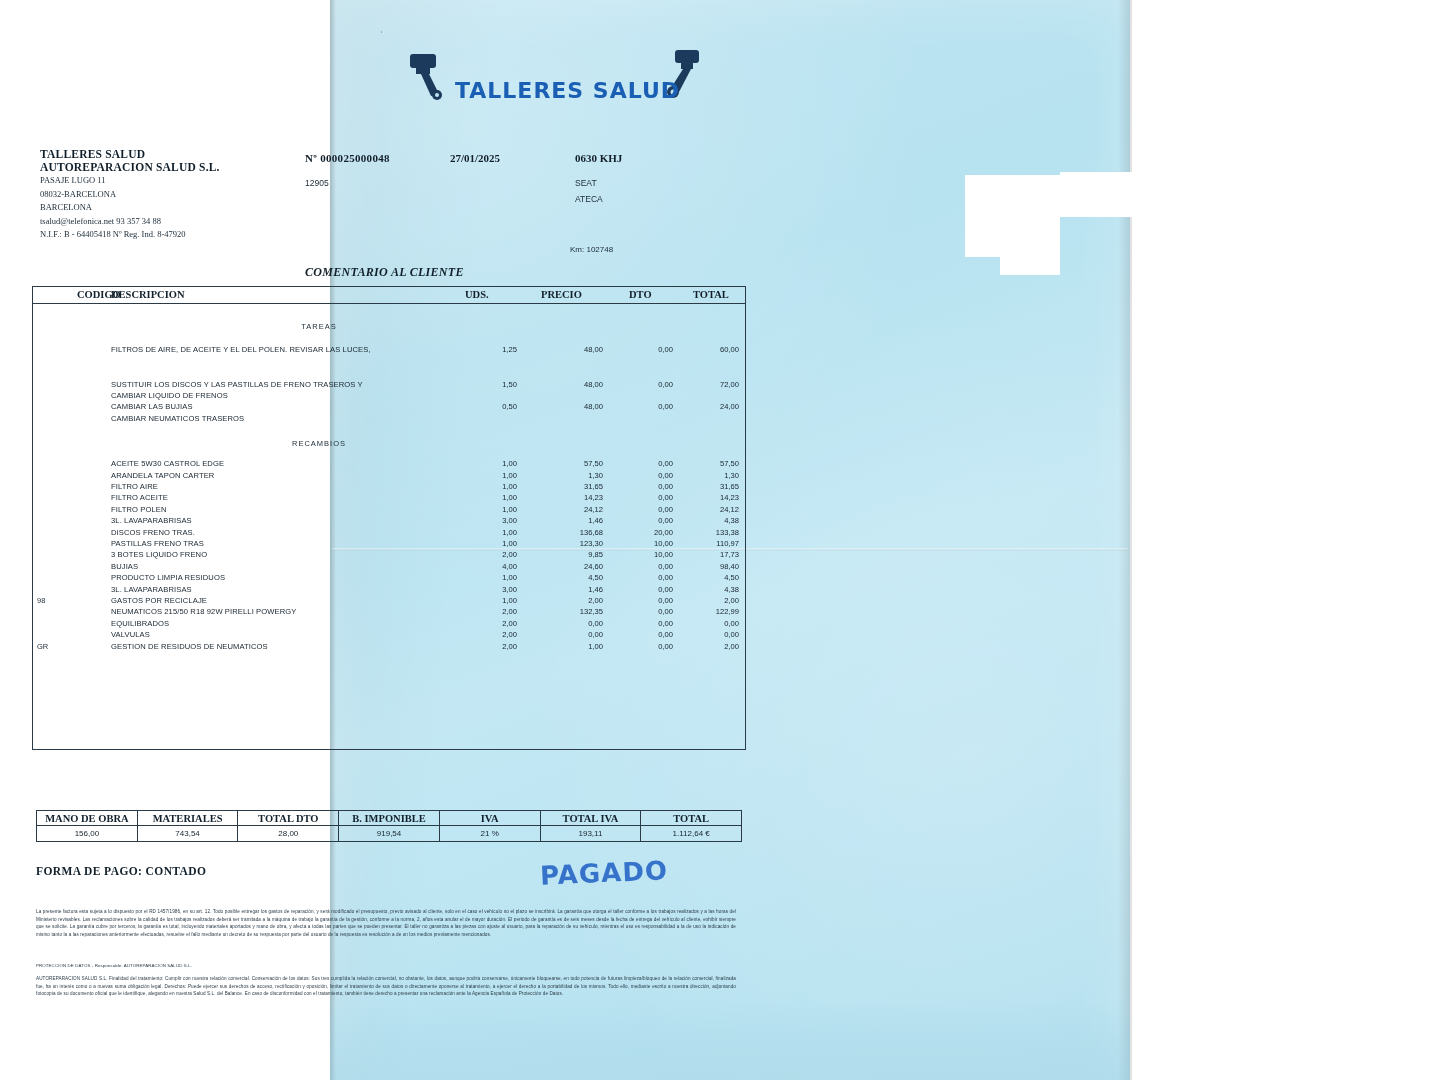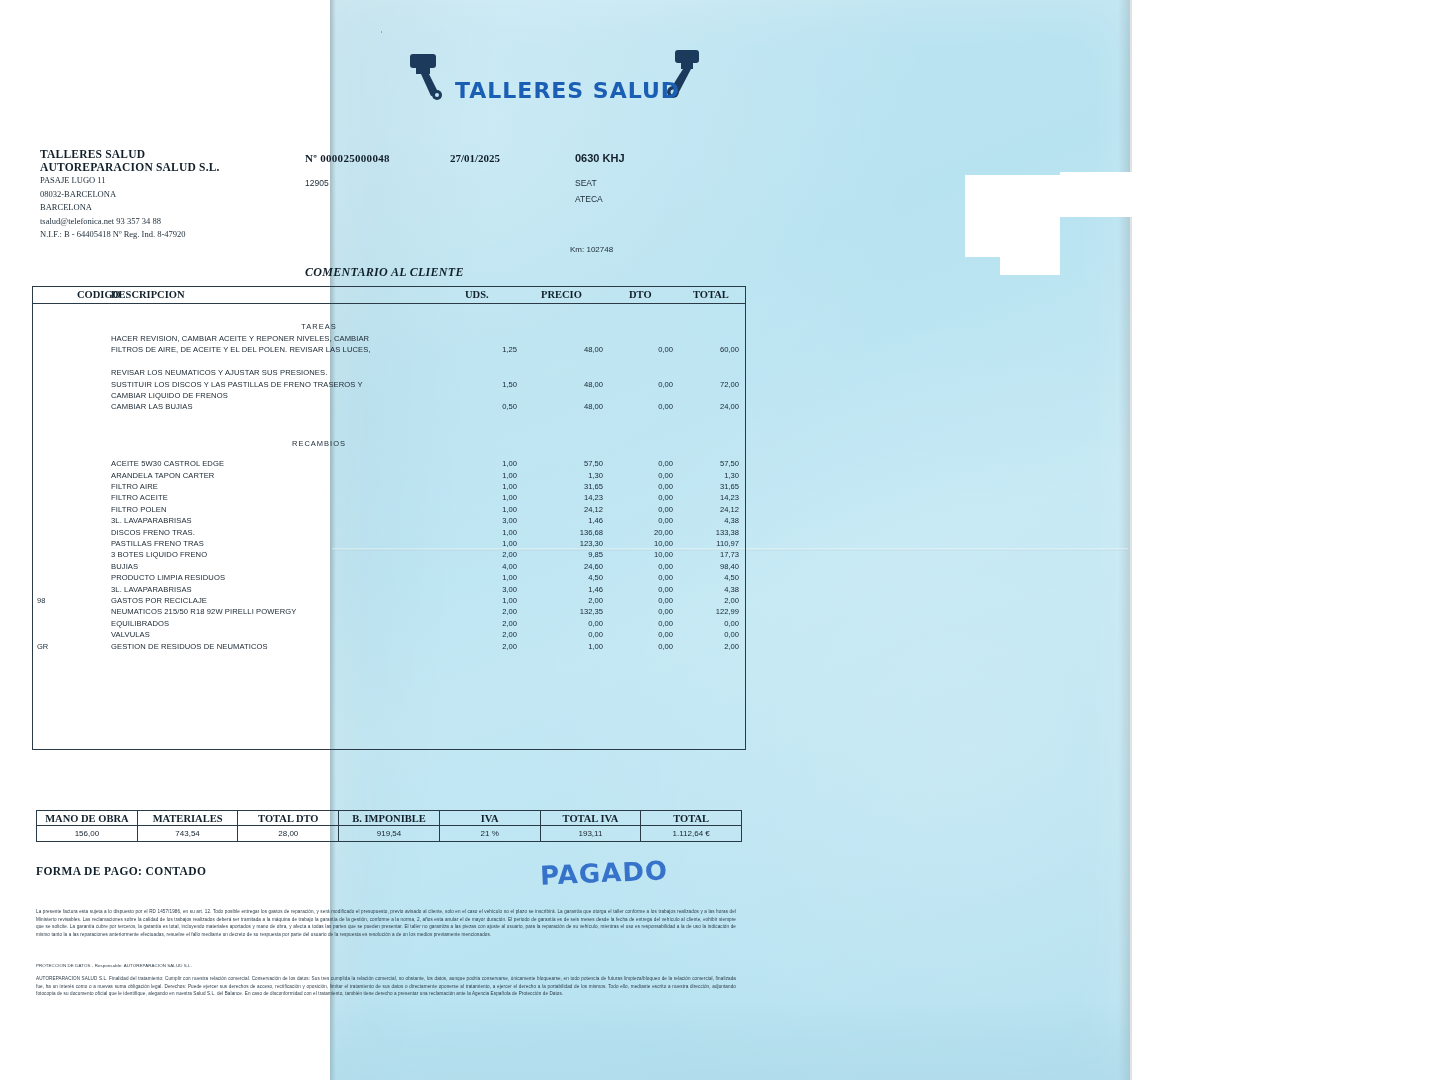--- a/index.html
+++ b/index.html
@@ -100,21 +100,21 @@
     font-size: 11px; font-weight: bold; color: #13202b;
     letter-spacing: .3px;
   }
   .inv-date {
     position: absolute; left: 450px; top: 152px;
     font-family: "Liberation Serif", serif;
     font-size: 11px; font-weight: bold; color: #13202b;
   }
   .inv-plate {
     position: absolute; left: 575px; top: 152px;
-    font-family: Liberation Sans, sans-serif;
+    font-family: Liberation Serif, serif;
     font-size: 11px; font-weight: bold; color: #13202b;
   }
   .cust-code { position: absolute; left: 305px; top: 178px; font-size: 8.5px; color: #1b2a36; }
   .veh-code { position: absolute; left: 575px; top: 178px; font-size: 8.5px; color: #1b2a36; }
   .veh-model { position: absolute; left: 575px; top: 194px; font-size: 8.5px; color: #1b2a36; }
   .km { position: absolute; left: 570px; top: 245px; font-size: 8px; color: #1b2a36; }
 
   
   .redact { position: absolute; background: #ffffff; }
 
@@ -287,43 +287,27 @@
     <div class="tbl-head">
       <span style="left:20px;margin-left:24px;">CODIGO</span>
       <span style="left:78px;">DESCRIPCION</span>
       <span style="left:432px;">UDS.</span>
       <span style="left:508px;">PRECIO</span>
       <span style="left:596px;">DTO</span>
       <span style="left:660px;">TOTAL</span>
     </div>
     <div class="tbl-body" id="tbl-body">
         <div class="section-label" style="top: 18px;"><span>TAREAS</span></div>
-        <div class="row" style="top: 30px;">
-          <div class="c-cod"></div>
-          <div class="c-desc">HACER REVISION, CAMBIAR ACEITE Y REPONER NIVELES, CAMBIAR</div>
-          <div class="c-uds"></div>
-          <div class="c-pre"></div>
-          <div class="c-dto"></div>
-          <div class="c-tot"></div>
-        </div>
         <div class="row" style="top: 41.4px;">
           <div class="c-cod"></div>
           <div class="c-desc">FILTROS DE AIRE, DE ACEITE Y EL DEL POLEN. REVISAR LAS LUCES,</div>
           <div class="c-uds">1,25</div>
           <div class="c-pre">48,00</div>
           <div class="c-dto">0,00</div>
           <div class="c-tot">60,00</div>
-        </div>
-        <div class="row" style="top: 64.2px;">
-          <div class="c-cod"></div>
-          <div class="c-desc">REVISAR LOS NEUMATICOS Y AJUSTAR SUS PRESIONES.</div>
-          <div class="c-uds"></div>
-          <div class="c-pre"></div>
-          <div class="c-dto"></div>
-          <div class="c-tot"></div>
         </div>
         <div class="row" style="top: 75.6px;">
           <div class="c-cod"></div>
           <div class="c-desc">SUSTITUIR LOS DISCOS Y LAS PASTILLAS DE FRENO TRASEROS Y</div>
           <div class="c-uds">1,50</div>
           <div class="c-pre">48,00</div>
           <div class="c-dto">0,00</div>
           <div class="c-tot">72,00</div>
         </div>
         <div class="row" style="top: 87px;">
@@ -335,20 +319,28 @@
           <div class="c-tot"></div>
         </div>
         <div class="row" style="top: 98.4px;">
           <div class="c-cod"></div>
           <div class="c-desc">CAMBIAR LAS BUJIAS</div>
           <div class="c-uds">0,50</div>
           <div class="c-pre">48,00</div>
           <div class="c-dto">0,00</div>
           <div class="c-tot">24,00</div>
         </div>
+        <div class="row" style="top: 109.8px;">
+          <div class="c-cod"></div>
+          <div class="c-desc">CAMBIAR NEUMATICOS TRASEROS</div>
+          <div class="c-uds"></div>
+          <div class="c-pre"></div>
+          <div class="c-dto"></div>
+          <div class="c-tot"></div>
+        </div>
         <div class="section-label" style="top: 135.2px;"><span>RECAMBIOS</span></div>
         <div class="row" style="top: 155.2px;">
           <div class="c-cod"></div>
           <div class="c-desc">ACEITE 5W30 CASTROL EDGE</div>
           <div class="c-uds">1,00</div>
           <div class="c-pre">57,50</div>
           <div class="c-dto">0,00</div>
           <div class="c-tot">57,50</div>
         </div>
         <div class="row" style="top: 166.6px;">

